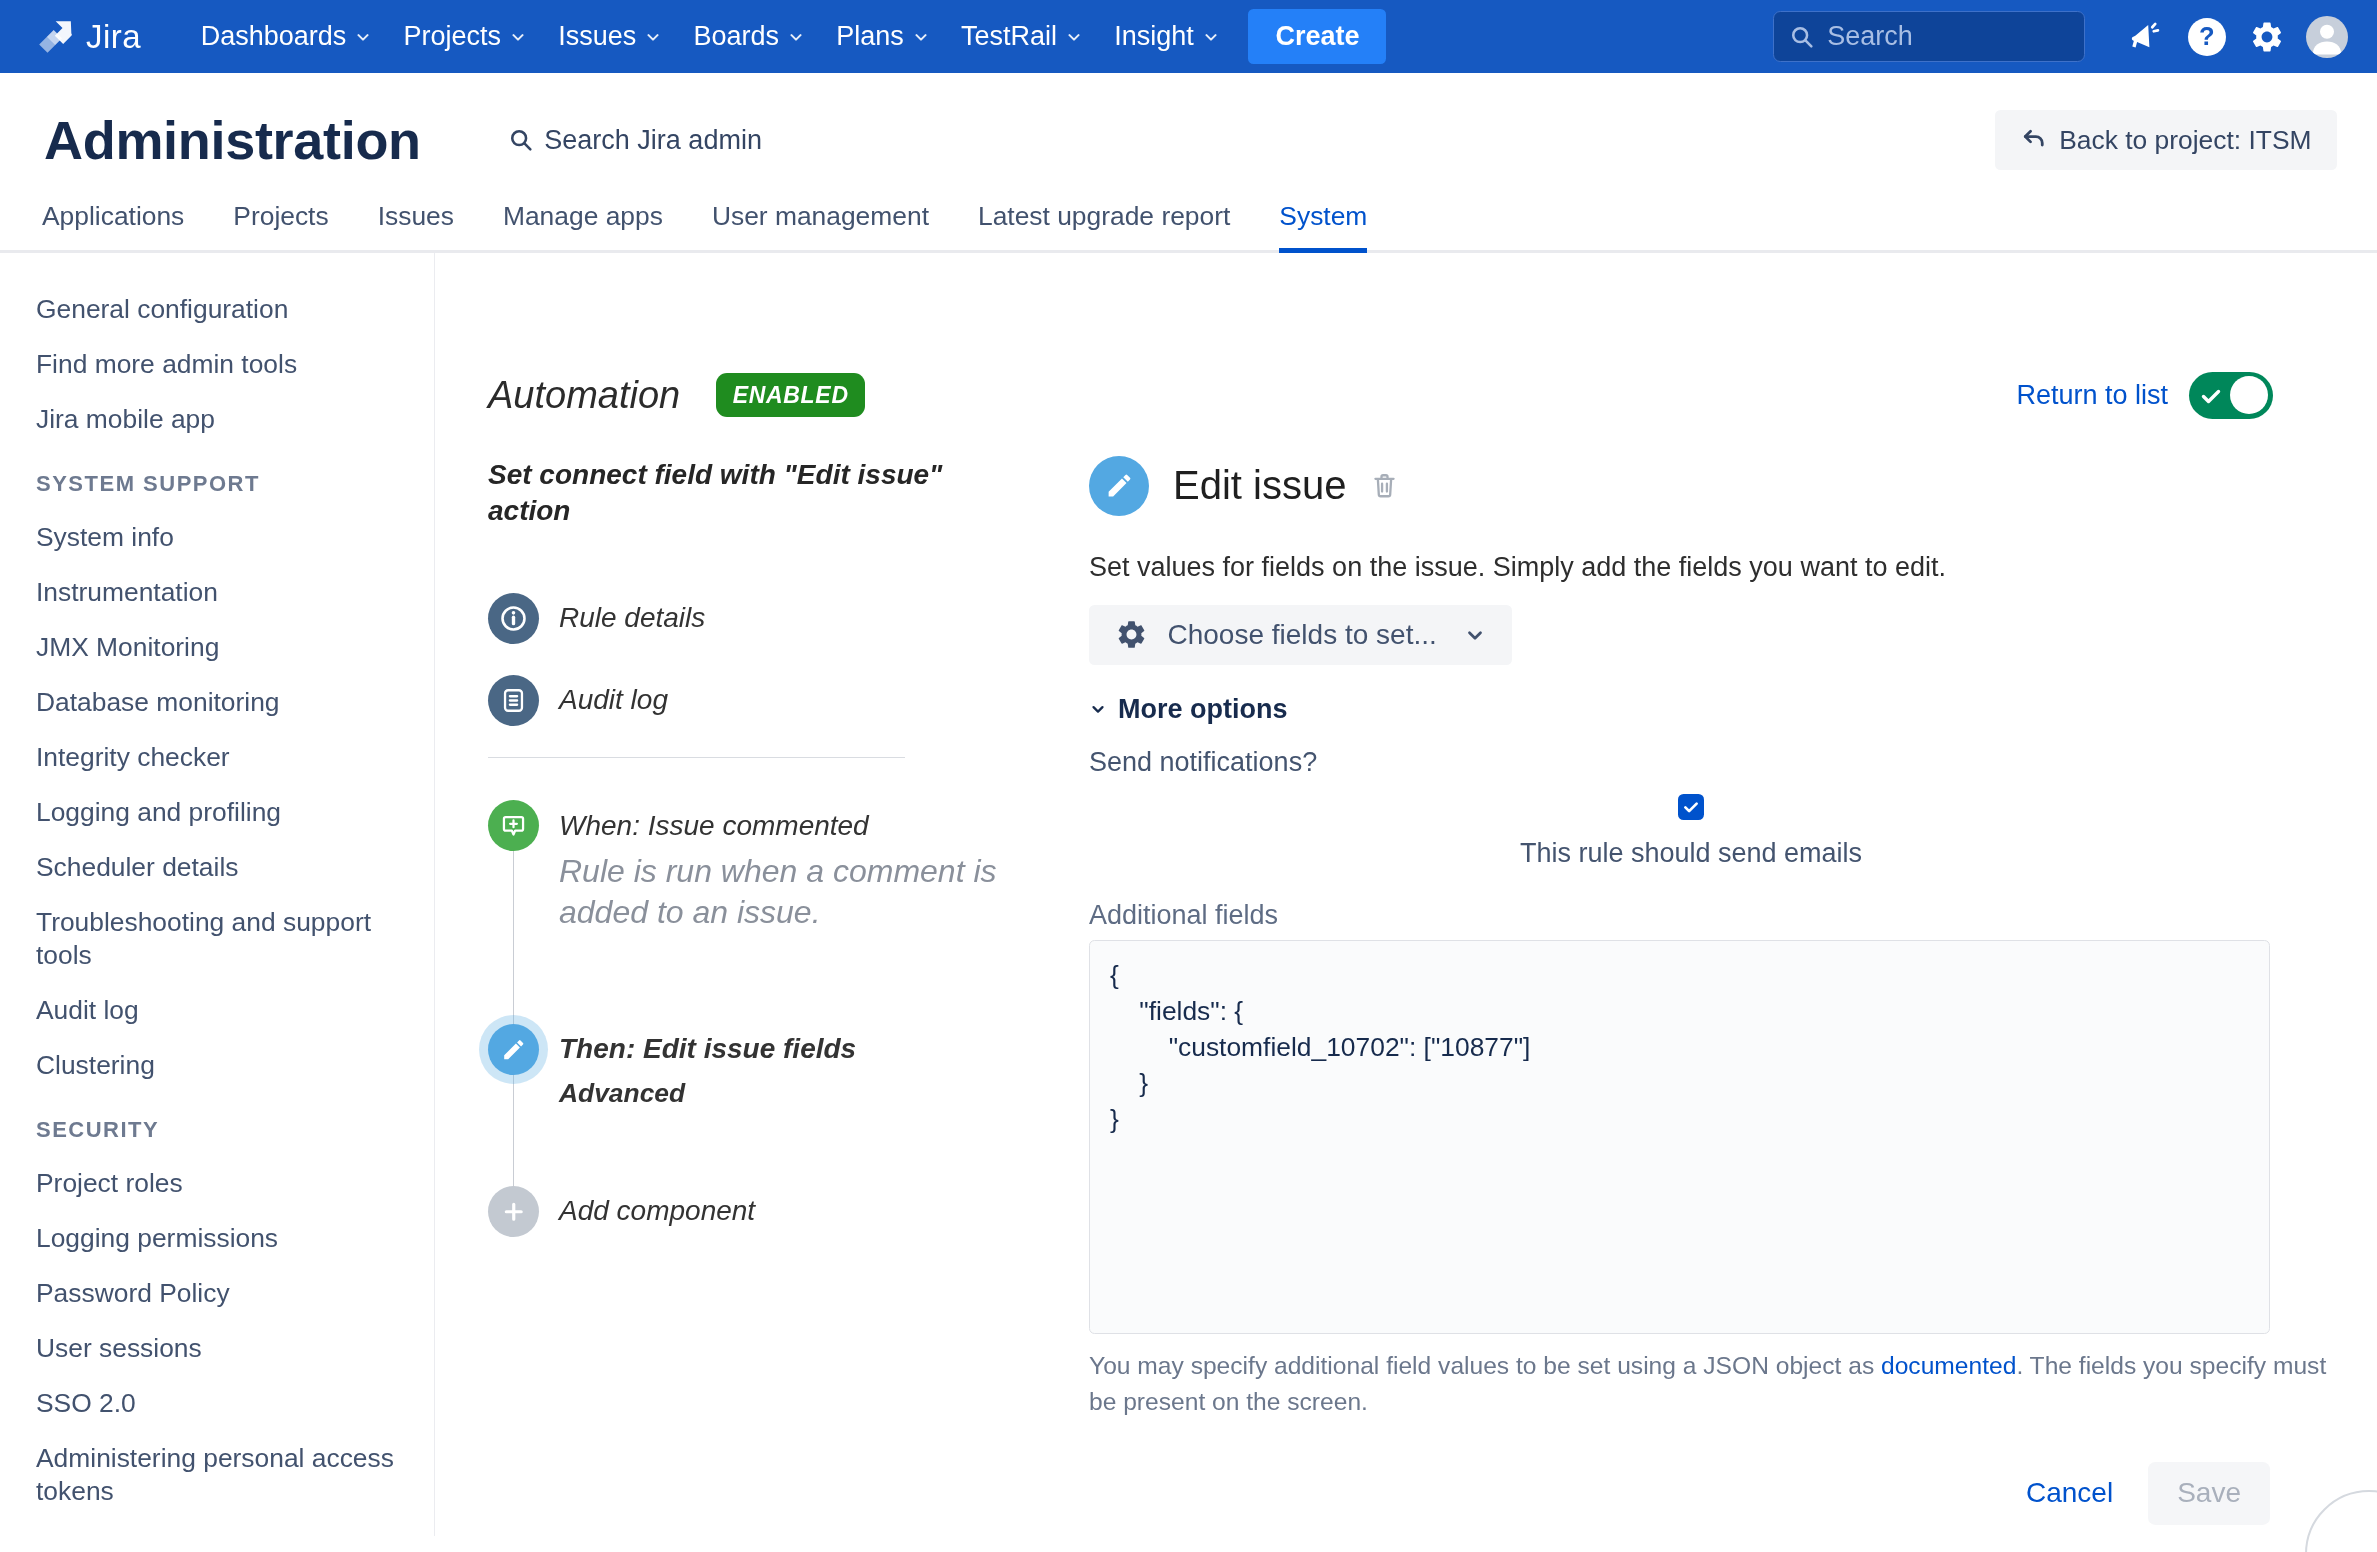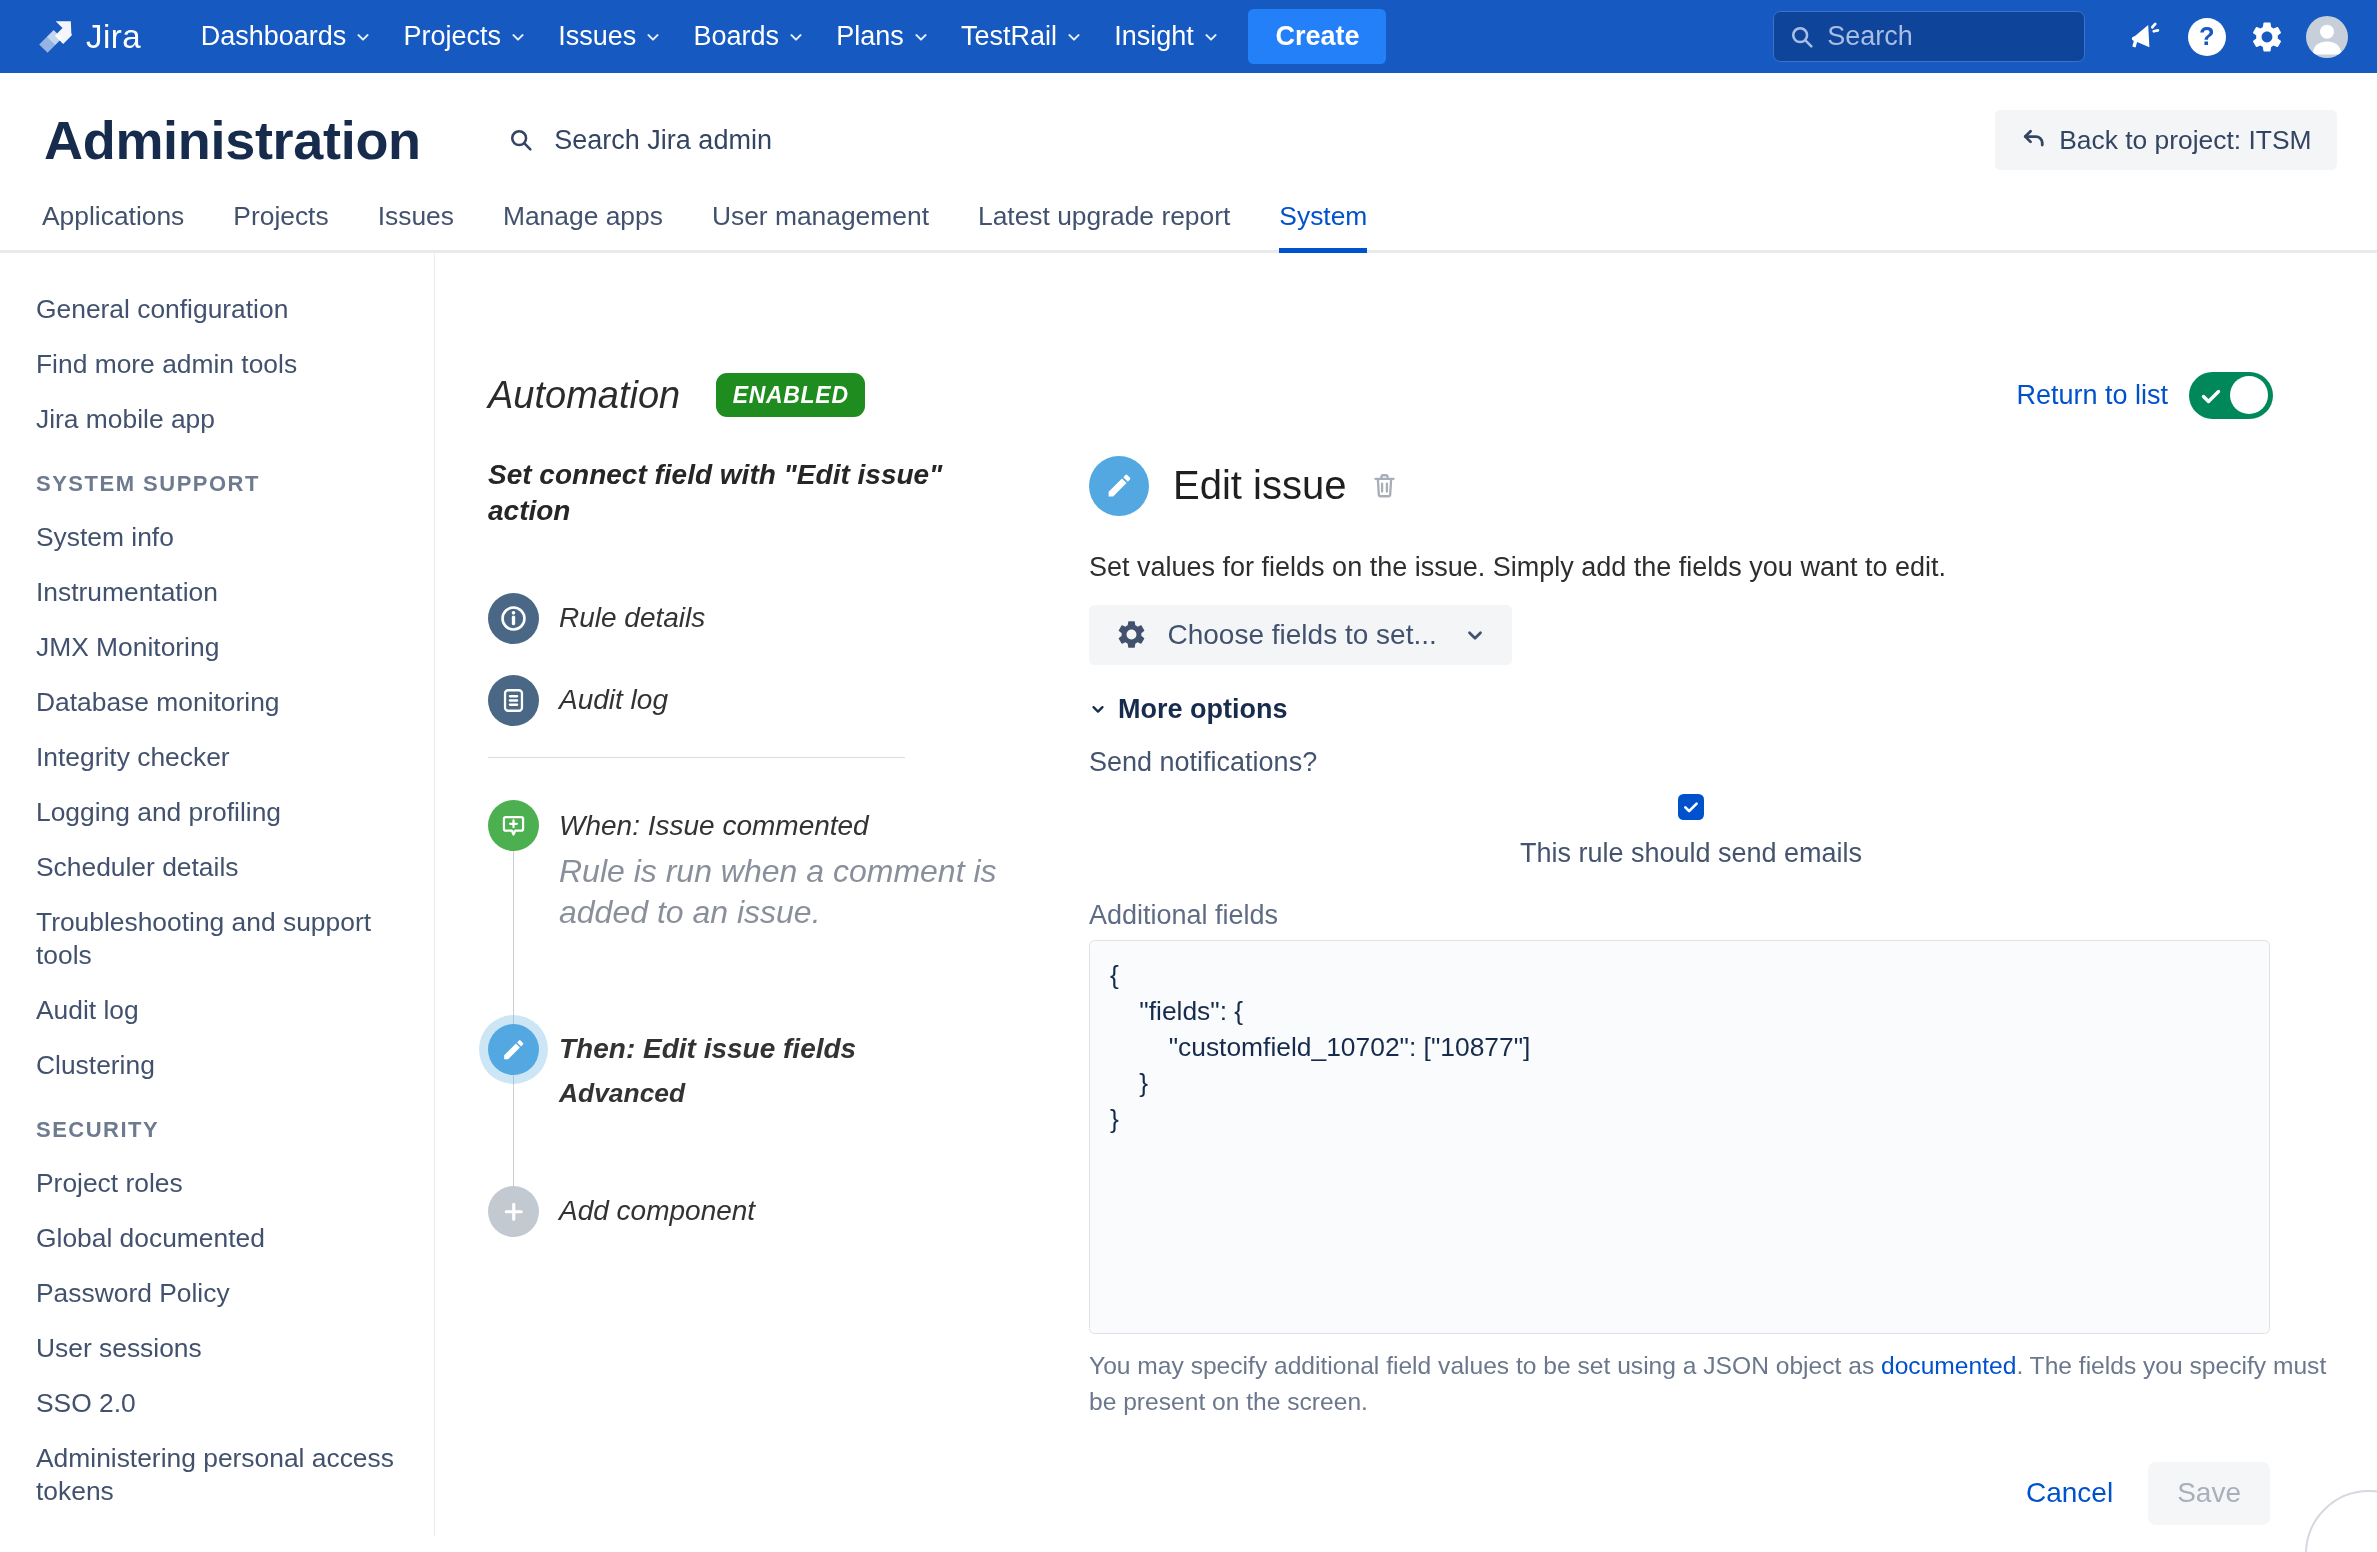--- a/index.html
+++ b/index.html
@@ -26,21 +26,21 @@
   .top-icon { width:47px; height:47px; display:flex; align-items:center; justify-content:center;
     margin-left:12.8px; cursor:pointer; }
   .help-disc { width:38px; height:38px; border-radius:50%; background:#fff; color:#1659C1;
     font-size:25.5px; font-weight:700; display:flex; align-items:center; justify-content:center; }
   .avatar { width:42px; height:42px; border-radius:50%; background:#C7CFDB; overflow:hidden;
     display:flex; align-items:center; justify-content:center; }
 
   
   .admin-header { display:flex; align-items:center; padding:36px 40px 24px 44px; }
   .admin-title { font-size:54px; font-weight:600; color:#172B4D; letter-spacing:-0.3px; }
-  .admin-search { display:flex; align-items:center; gap:21px; margin-left:87px;
+  .admin-search { display:flex; align-items:center; gap:11px; margin-left:87px;
     color:#344563; font-size:27px; cursor:pointer; }
   .back-btn { margin-left:auto; display:flex; align-items:center; gap:12.8px;
     background:#F4F5F7; border:none; border-radius:5.5px; padding:14.6px 25.5px;
     font-size:26.4px; color:#344563; cursor:pointer; font-family:"Liberation Sans",sans-serif; }
 
   
   .tabs { display:flex; gap:49px; padding:0 42px; border-bottom:3.6px solid #E9EAEE; }
   .tab { font-size:26.4px; color:#42526E; padding:5.5px 0 18px; cursor:pointer; }
   .tab.active { color:#0052CC; border-bottom:5.5px solid #0052CC; margin-bottom:-3.6px;
     padding-bottom:12.8px; font-weight:500; }
@@ -270,21 +270,21 @@
     <div class="side-item">Database monitoring</div>
     <div class="side-item">Integrity checker</div>
     <div class="side-item">Logging and profiling</div>
     <div class="side-item">Scheduler details</div>
     <div class="side-item">Troubleshooting and support tools</div>
     <div class="side-item">Audit log</div>
     <div class="side-item">Clustering</div>
 
     <div class="side-heading">SECURITY</div>
     <div class="side-item">Project roles</div>
-    <div class="side-item">Global documented</div>
+    <div class="side-item">Logging permissions</div>
     <div class="side-item">Password Policy</div>
     <div class="side-item">User sessions</div>
     <div class="side-item">SSO 2.0</div>
     <div class="side-item">Administering personal access tokens</div>
   </aside>
 
   <main class="main">
 
     <div class="rule-col">
       <div class="automation-row">

